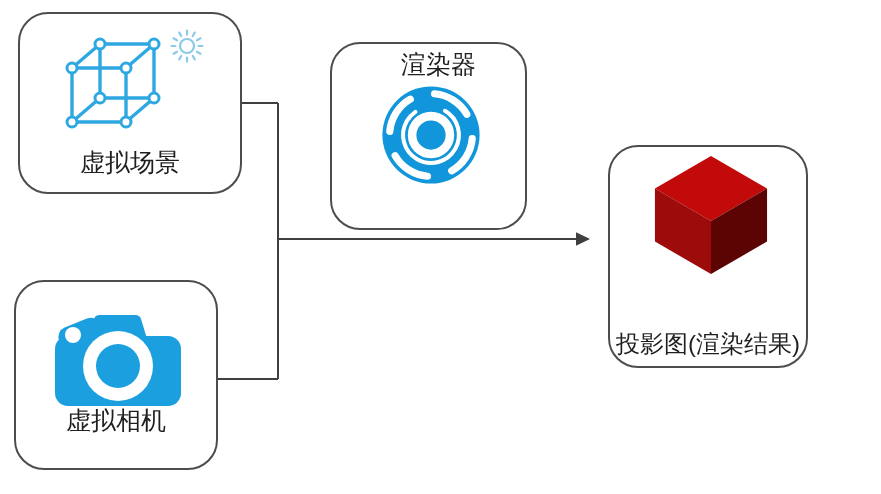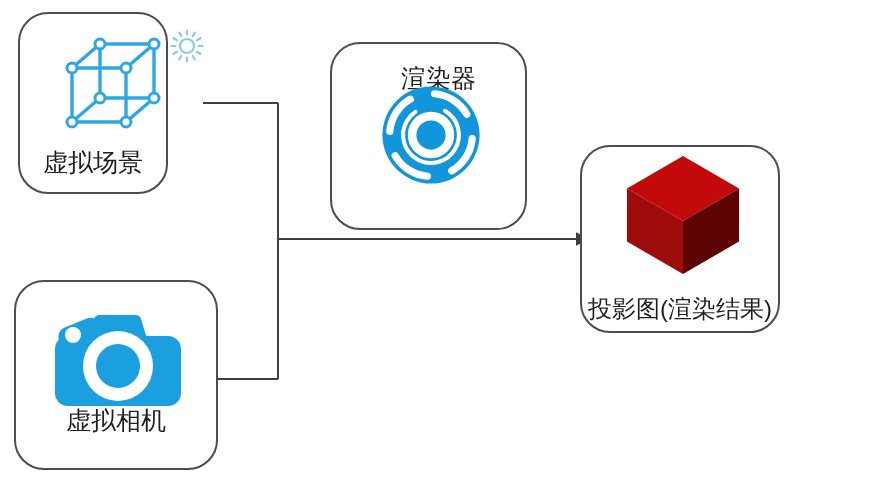--- a/index.html
+++ b/index.html
@@ -7,33 +7,33 @@
     position:relative;width:881px;height:494px;background:#fff;
     font-family:"Liberation Sans", sans-serif;overflow:hidden;
   }
   .connectors{position:absolute;left:0;top:0;width:881px;height:494px;z-index:1;pointer-events:none;}
   .conn{stroke:var(--line-color);stroke-width:2;fill:none;}
   .arrowhead{fill:var(--line-color);stroke:none;}
   .node{
     position:absolute;box-sizing:border-box;background:#fff;
     border:2px solid var(--border-color);border-radius:30px;z-index:2;
   }
-  .node-scene   {left:18px;  top:12px;  width:150px; height:182px;}
+  .node-scene   {left:18px;  top:12px;  width:224px; height:182px;}
   .node-camera  {left:14px;  top:280px; width:204px; height:190px;}
   .node-renderer{left:330px; top:42px;  width:197px; height:188px;}
-  .node-result  {left:580px; top:145px; width:200px; height:188px;}
+  .node-result  {left:608px; top:145px; width:200px; height:223px;}
   .label, .title{
     position:absolute;left:0;right:0;text-align:center;
     color:var(--text-color);font-size:25px;line-height:1.1;white-space:nowrap;
   }
   .label{bottom:16px;}
   .node-camera .label{bottom:34px;}
   .node-renderer .label{bottom:10px;}
   .node-result .label{bottom:9px;font-size:24px;}
-  .title{top:21px;padding-left:20px;}
+  .title{top:7px;padding-left:20px;}
   .icon{position:absolute;}
   .cube-icon{left:44px;top:20px;}
   .sun-icon{left:148px;top:13px;}
   .camera-icon{left:37px;top:28px;}
   .swirl-icon{left:45px;top:37px;}
   .redcube-icon{left:42px;top:7px;}
   
   .wire{stroke:var(--cube-blue);stroke-width:3.4;fill:none;stroke-linecap:round;}
   .vert{stroke:var(--cube-blue);stroke-width:3;fill:#ffffff;}
   .sun-stroke{stroke:var(--sun-blue);stroke-width:2.2;fill:none;stroke-linecap:round;}

